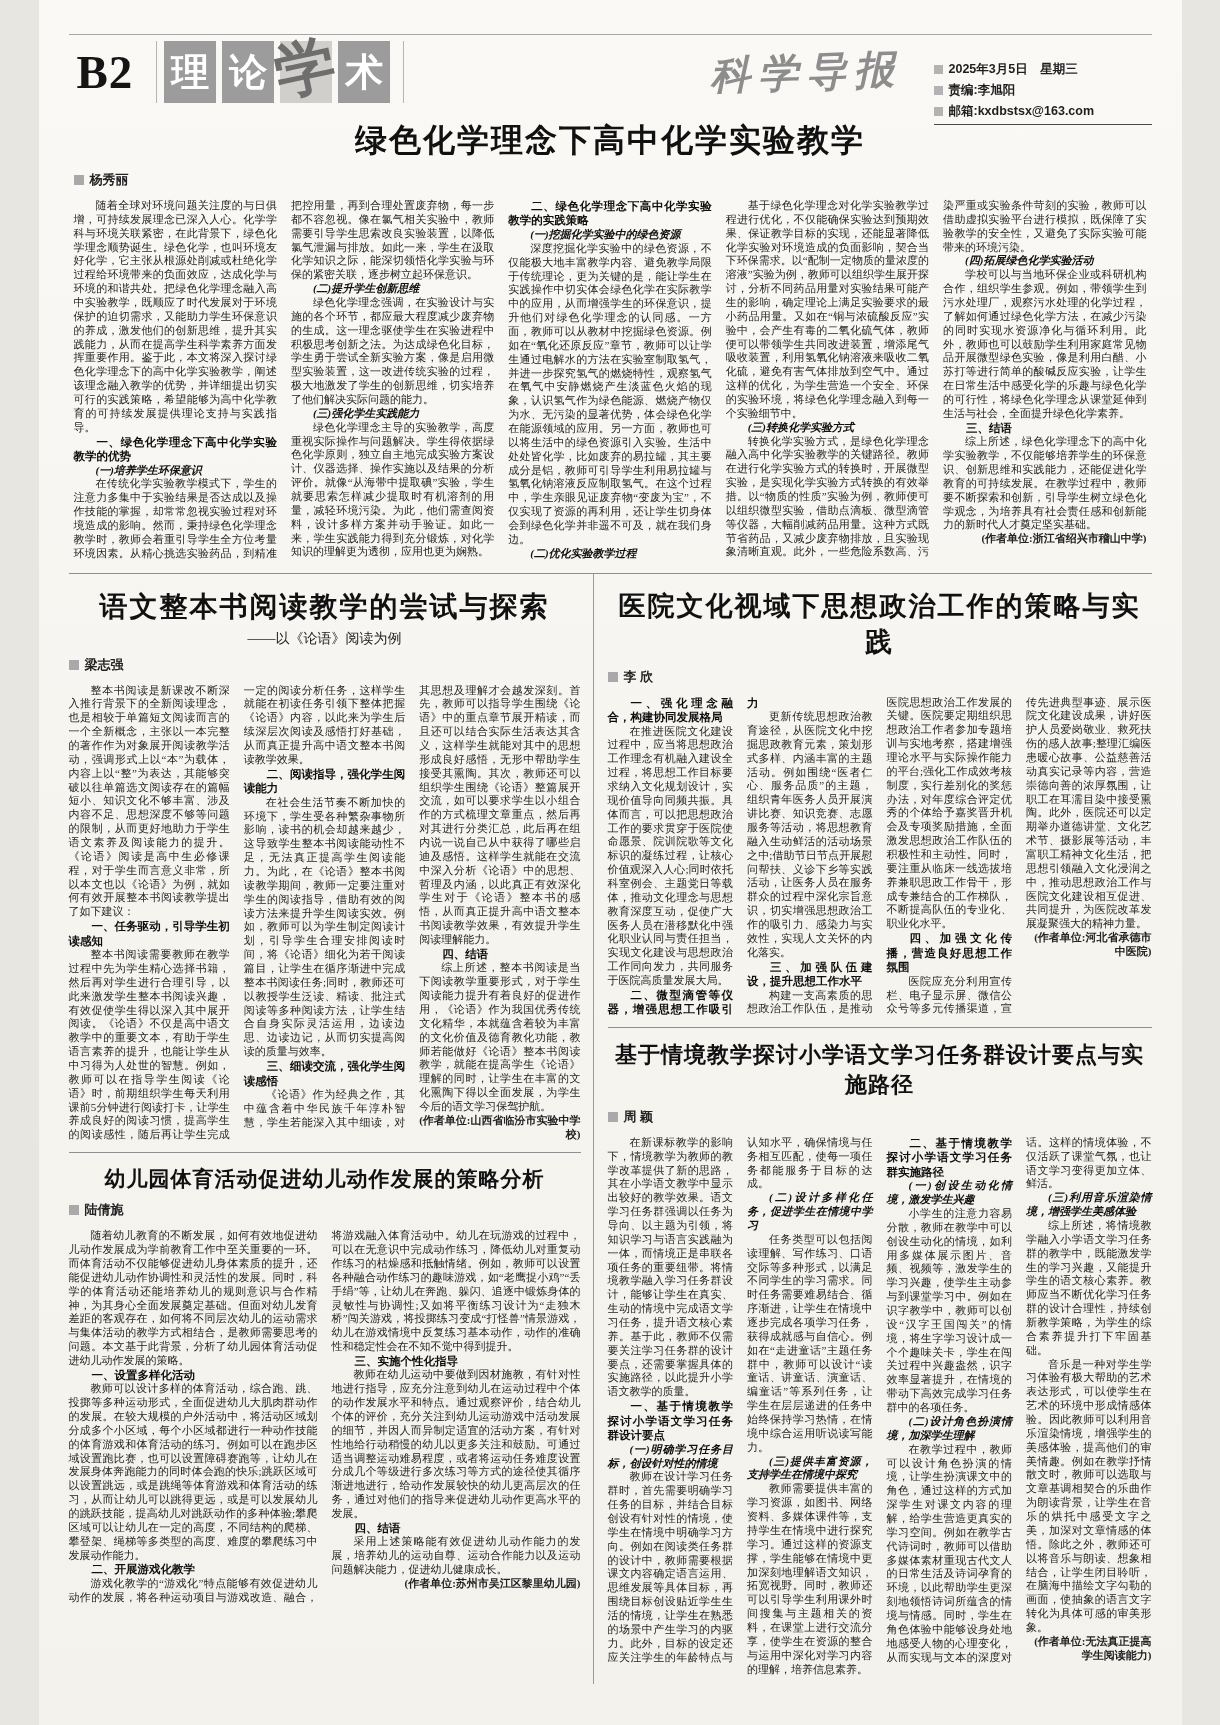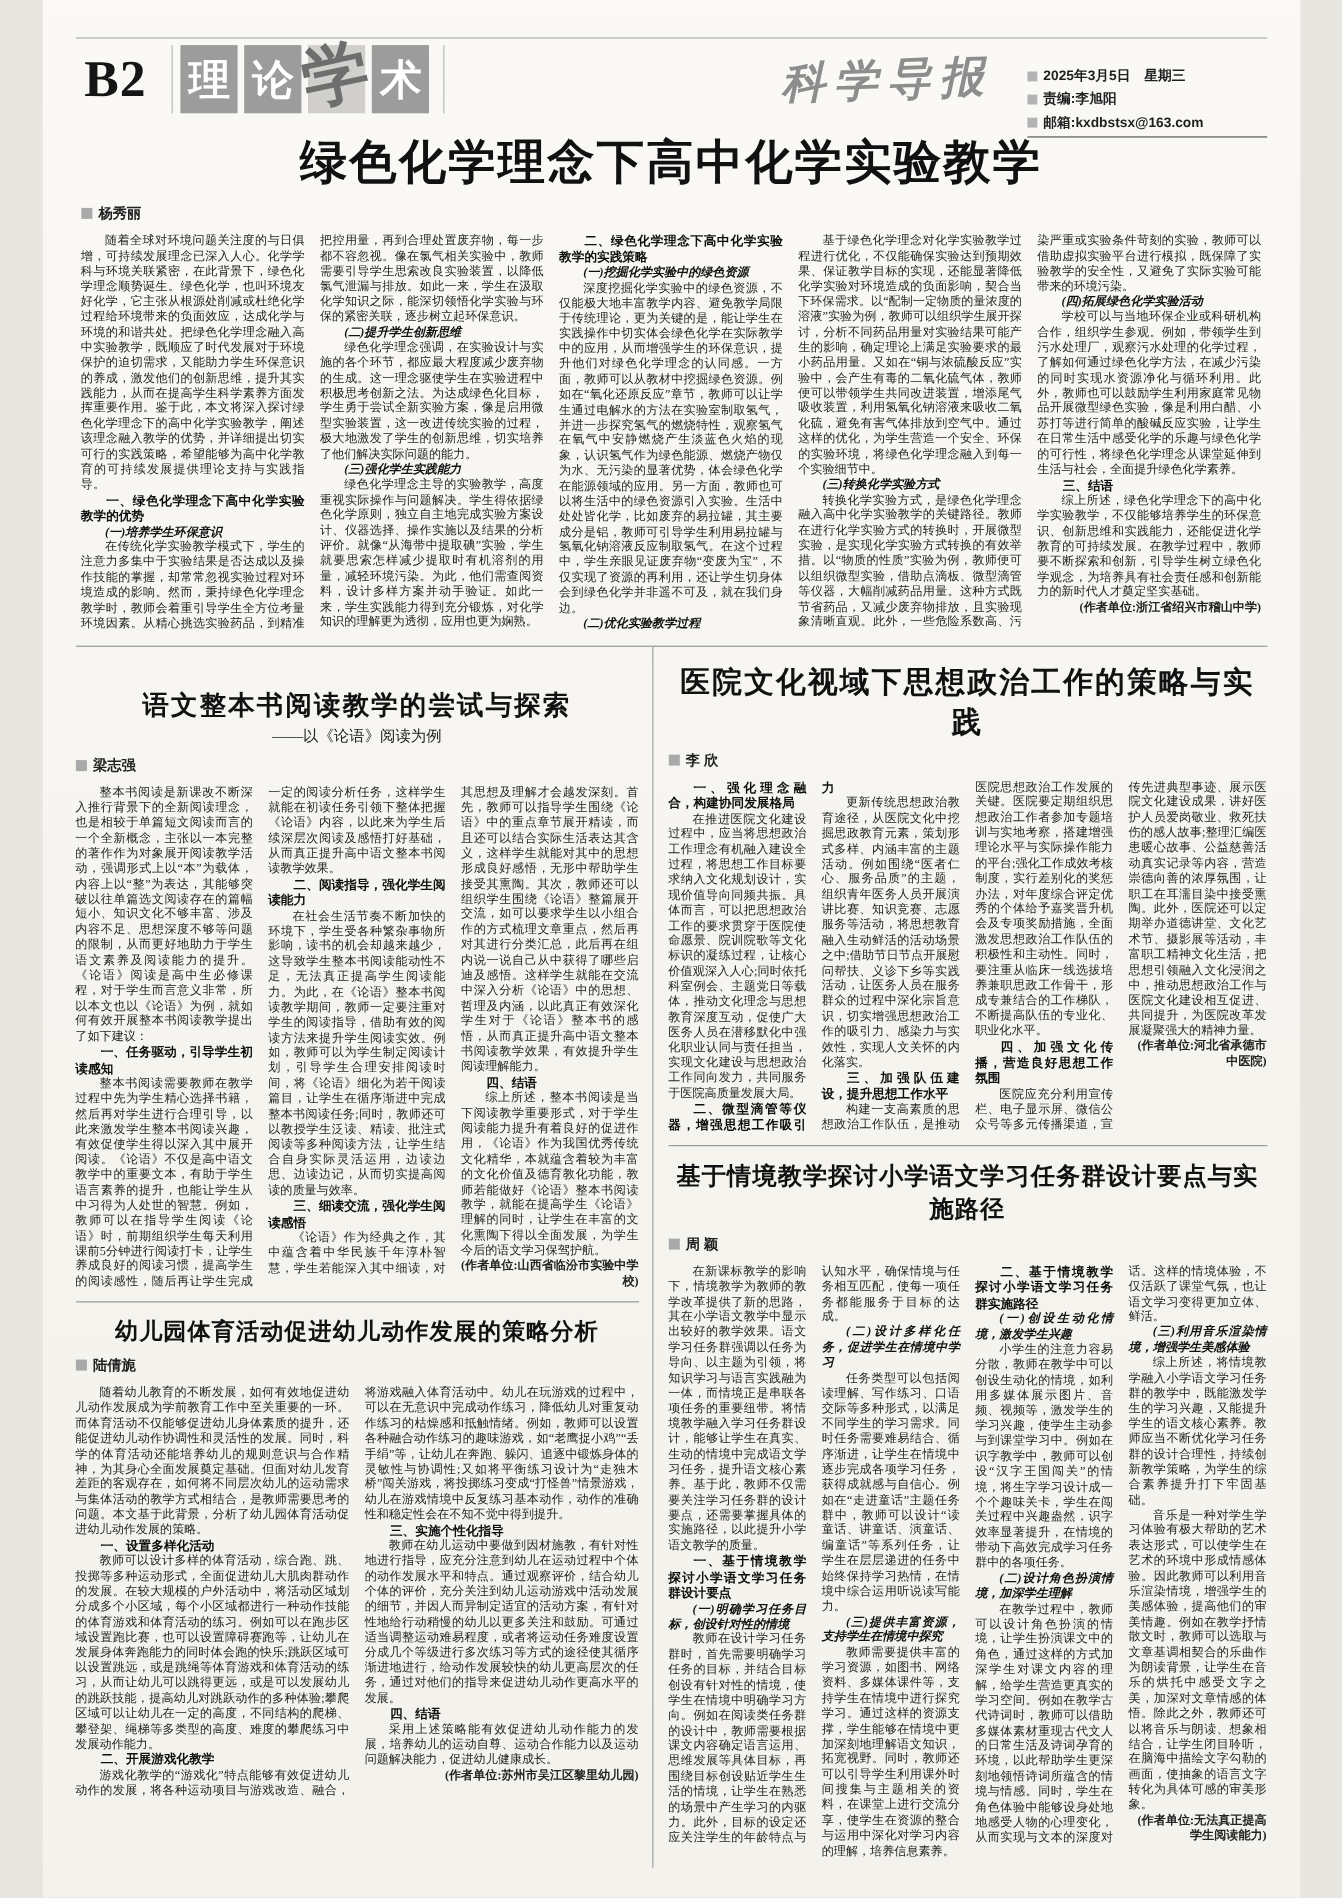--- a/index.html
+++ b/index.html
@@ -33,27 +33,27 @@
   .byline .sq{width:10px;height:10px;background:#a9a9a9;}
   .art-body{font-size:11px;line-height:1.26;text-align:justify;color:#232323;column-gap:14px;}
   .art-body p,.art-body h3,.art-body h4{margin:0;padding:0;}
   .fl-p{text-indent:2em;}
   .fl-h{font-family:"Liberation Sans",sans-serif;font-weight:bold;font-size:11.5px;text-indent:2em;color:#0e0e0e;}
   .fl-s{font-weight:bold;font-style:italic;font-size:11px;text-indent:2em;color:#111;font-family:"Liberation Serif",serif;}
   .fl-a{text-align:right;font-weight:bold;padding-right:6px;text-indent:0;}
   
   .content{margin:0 30px;}
   .a1{padding:10px 5px 12px 5px;border-bottom:1px solid #8f8f8f;}
-  .a1 .art-title{font-size:43px;}
+  .a1 .art-title{font-size:32px;}
   .a1 .art-body{column-count:5;}
   .main-grid{display:flex;align-items:stretch;}
   .col-left{width:512px;flex:0 0 auto;padding-right:12px;}
   .col-right{flex:1 1 auto;border-left:1px solid #9a9a9a;padding-left:14px;}
   .a2{padding:14px 0 10px 0;}
-  .a2 .art-title{font-size:24px;margin-top:23px;}
+  .a2 .art-title{font-size:28px;}
   .a2 .art-body{column-count:3;}
   .a4{border-top:1px solid #8f8f8f;padding:12px 0 8px 0;}
   .a4 .art-title{font-size:21px;letter-spacing:1px;}
   .a4 .art-body{column-count:2;}
   .a3{padding:14px 0 10px 0;}
   .a3 .art-title{font-size:27px;}
   .a3 .art-body{column-count:4;}
   .a5{border-top:1px solid #8f8f8f;padding:12px 0 8px 0;}
   .a5 .art-title{font-size:22px;letter-spacing:1px;}
   .a5 .art-body{column-count:4;}

